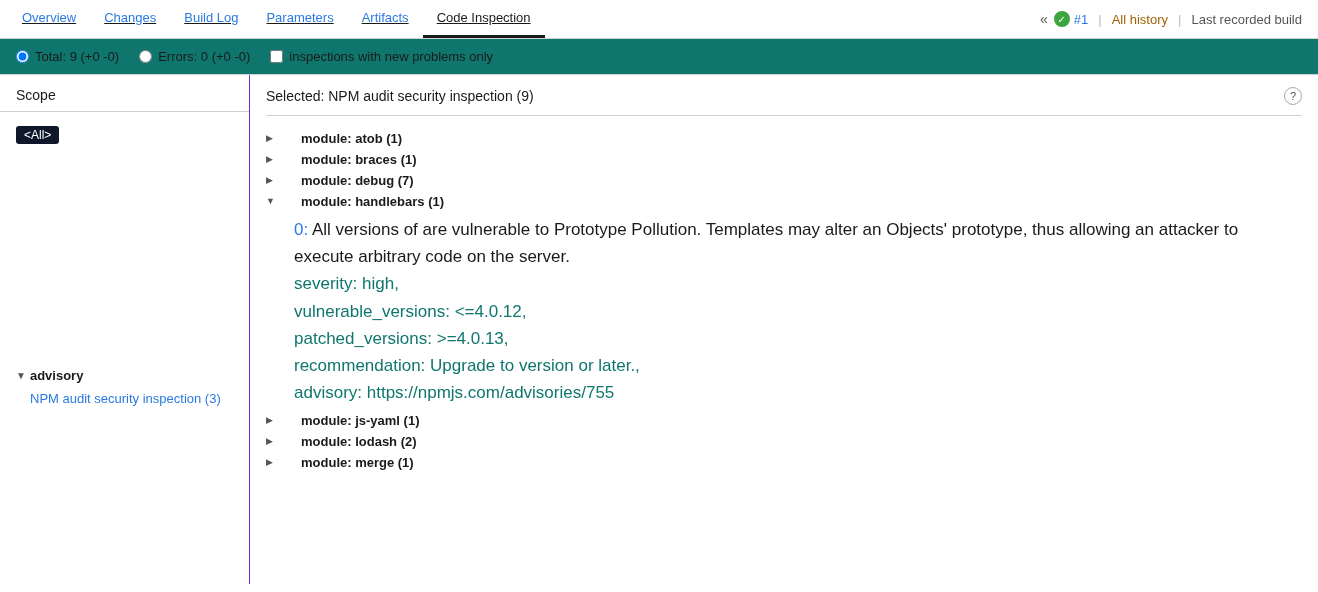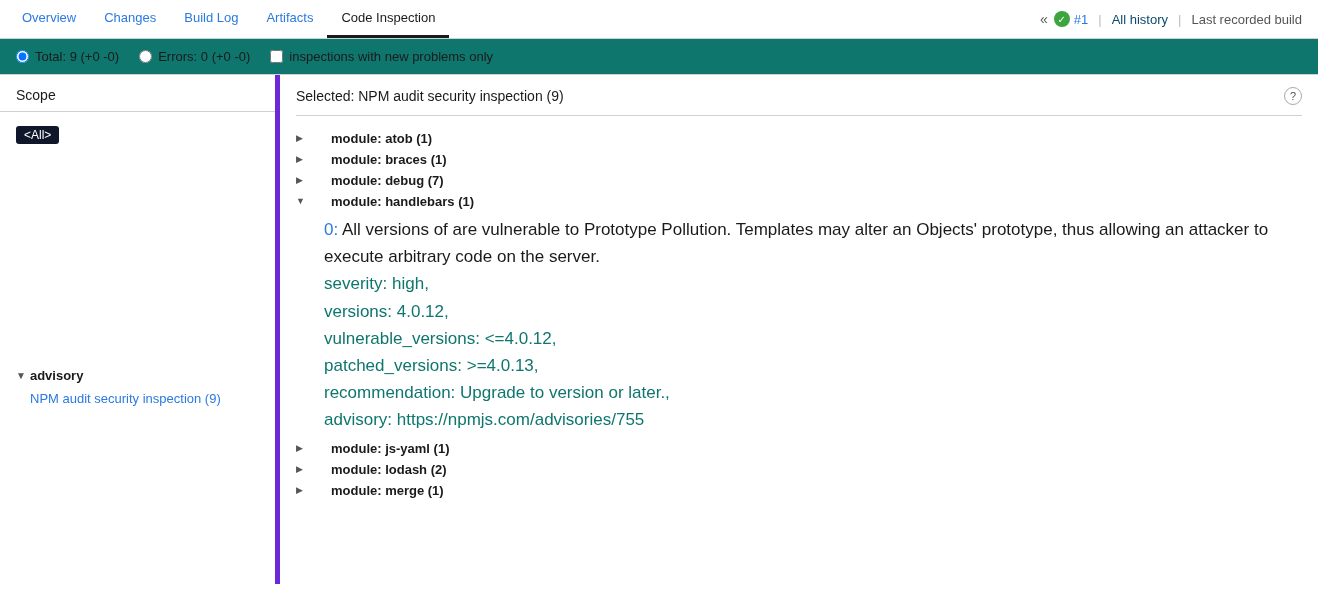--- a/index.html
+++ b/index.html
@@ -11,20 +11,21 @@
       align-items: stretch;
       border-bottom: 1px solid #d0d0d0;
       background: #fff;
       padding: 0 8px;
       height: 39px;
     }
     .tab-bar-left {
       display: flex;
       align-items: stretch;
       flex: 1;
+      text-decoration: underline;
     }
     .tab {
       display: flex;
       align-items: center;
       padding: 0 14px;
       font-size: 13px;
       color: #2a7ae2;
       cursor: pointer;
       border-bottom: 3px solid transparent;
       text-decoration: none;
@@ -60,21 +61,21 @@
       width: 16px; height: 16px;
       background: #3da53d;
       border-radius: 50%;
       display: inline-flex;
       align-items: center;
       justify-content: center;
       color: #fff;
       font-size: 10px;
     }
     .separator { color: #bbb; margin: 0 4px; }
-    .link-text { color: #0c4a6e; cursor: pointer; }
+    .link-text { color: #a16207; cursor: pointer; }
 
     
     .filter-bar {
       background: #0f766e;
       border-bottom: 1px solid #d0d0d0;
       padding: 10px 16px;
       display: flex;
       align-items: center;
       gap: 20px;
     }
@@ -94,22 +95,22 @@
     .checkbox-option input[type="checkbox"] { cursor: pointer; }
 
     
     .main-content {
       display: flex;
       height: calc(592px - 39px - 44px);
     }
 
     
     .scope-panel {
-      width: 280px;
-      border-right: 5px solid #6d28d9;
+      width: 250px;
+      border-right: 1px solid #6d28d9;
       padding: 12px 0;
       flex-shrink: 0;
     }
     .scope-title {
       font-size: 14px;
       font-weight: 400;
       color: #1a1a1a;
       padding: 0 16px 8px 16px;
       border-bottom: 1px solid #d0d0d0;
       margin-bottom: 10px;
@@ -215,20 +216,21 @@
     }
   </style>
 </head>
 <body>
 
 <div class="tab-bar">
   <div class="tab-bar-left">
     <a class="tab">Overview</a>
     <a class="tab">Changes</a>
     <a class="tab">Build Log</a>
+    <a class="tab">Parameters</a>
     <a class="tab">Artifacts</a>
     <a class="tab active">Code Inspection</a>
   </div>
   <div class="tab-bar-right">
     <div class="nav-arrows">
       <span style="cursor:pointer;font-size:14px;color:#555;">«</span>
     </div>
     <div class="build-badge">
       <span class="green-check">✓</span>
       <span style="cursor:pointer;color:#2a7ae2;">#1</span>
@@ -258,21 +260,21 @@
 <div class="main-content">
 
   <div class="scope-panel">
     <div class="scope-title">Scope</div>
     <div class="scope-all-btn">&lt;All&gt;</div>
     <div class="scope-section">
       <div class="scope-section-header">
         <span class="triangle-down">▼</span>
         <span>advisory</span>
       </div>
-      <div class="scope-item">NPM audit security inspection (9)</div>
+      <div class="scope-item">NPM audit security inspection (3)</div>
     </div>
   </div>
 
   <div class="right-panel">
     <div class="right-panel-header">
       <span class="right-panel-title">Selected: NPM audit security inspection (9)</span>
       <div class="help-icon">?</div>
     </div>
 
     <div class="tree-item">
@@ -293,21 +295,20 @@
     <div class="tree-item">
       <span class="toggle">▼</span>
       <span class="item-label">module: handlebars (1)</span>
     </div>
     <div class="detail-block">
       <span>
         <span class="vuln-id">0:</span>
         <span>All versions of  are vulnerable to Prototype Pollution. Templates may alter an Objects' prototype, thus allowing an attacker to execute arbitrary code on the server.</span>
       </span>
       <span class="detail-field">severity: high,</span>
-      <span class="detail-field">versions: 4.0.12,</span>
       <span class="detail-field">vulnerable_versions: &lt;=4.0.12,</span>
       <span class="detail-field">patched_versions: &gt;=4.0.13,</span>
       <span class="detail-field">recommendation: Upgrade to version  or later.,</span>
       <span class="detail-field">advisory: https://npmjs.com/advisories/755</span>
     </div>
 
     <div class="tree-item">
       <span class="toggle">▶</span>
       <span class="item-label">module: js-yaml (1)</span>
     </div>

